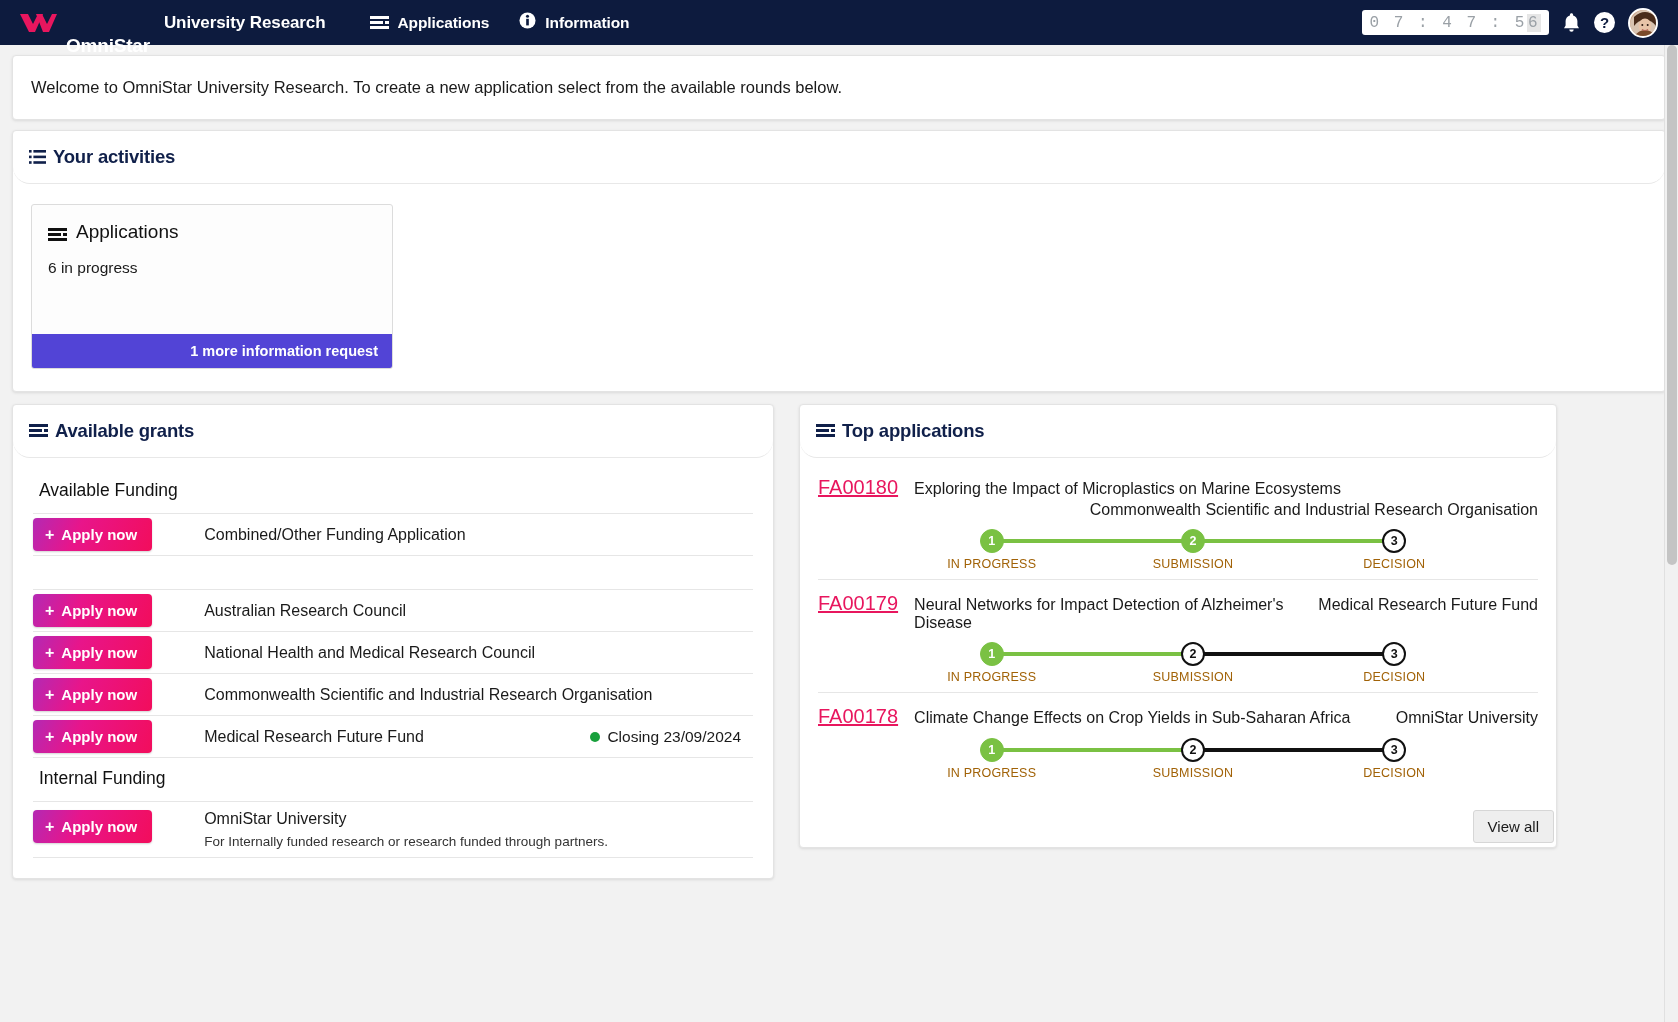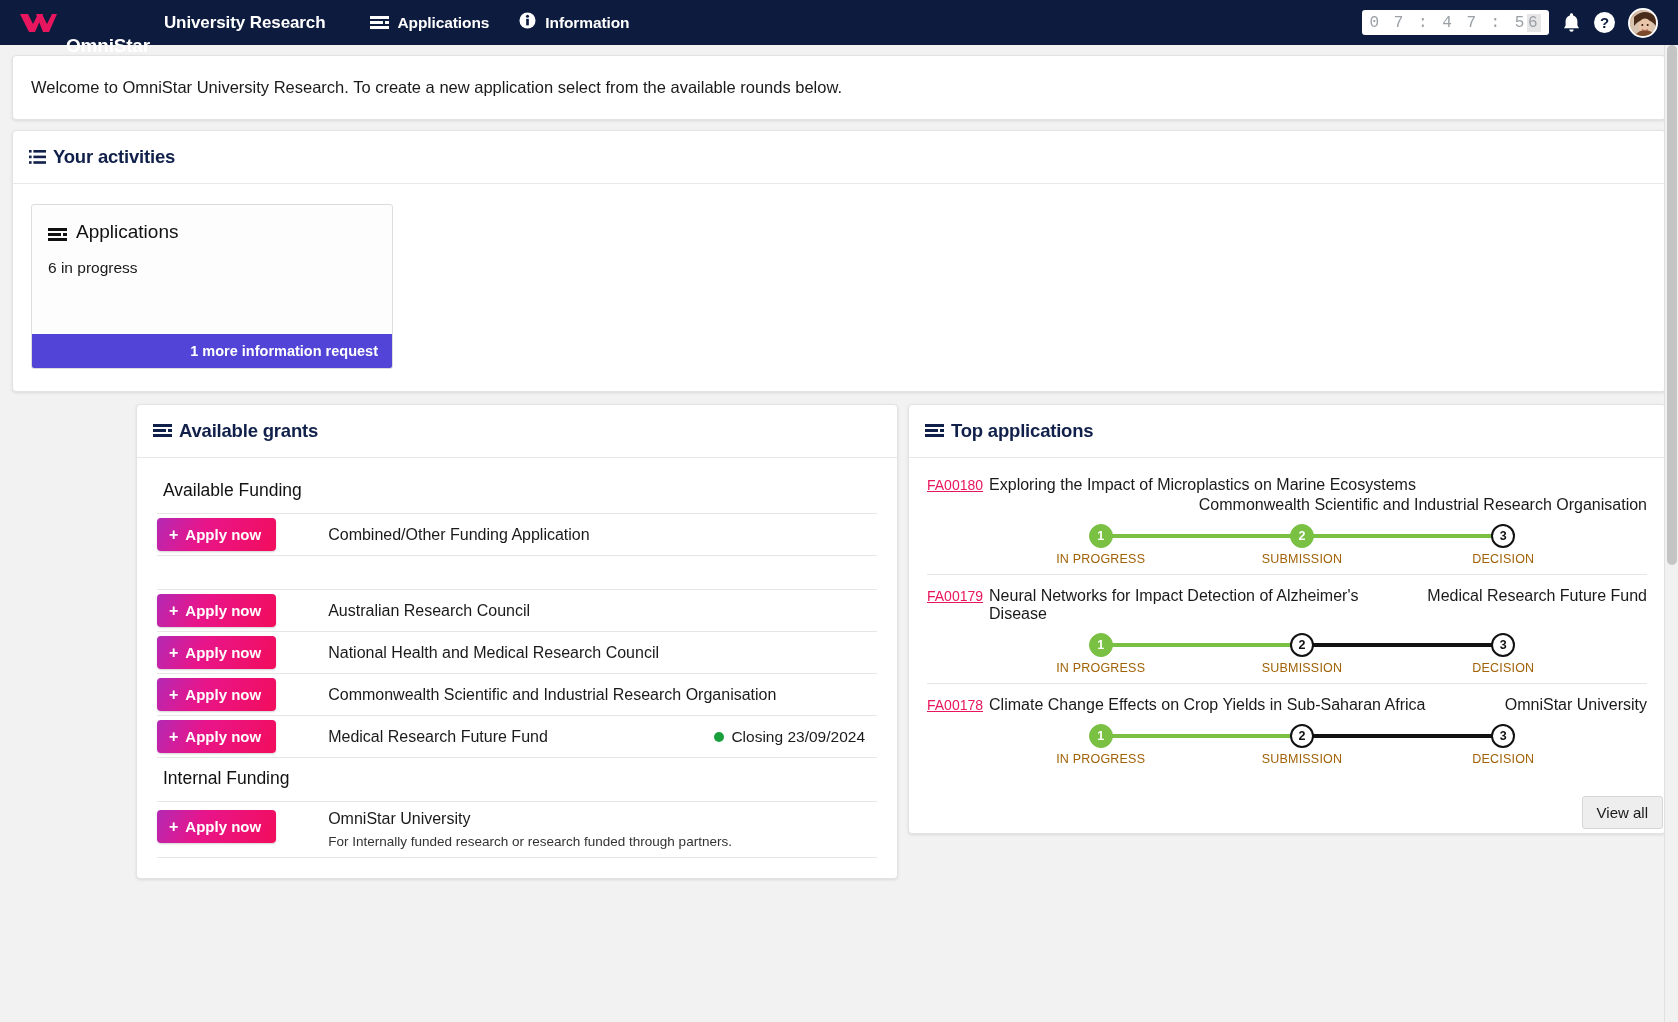--- a/index.html
+++ b/index.html
@@ -71,21 +71,21 @@
   }
   .welcome {
     padding: 22px 18px;
     font-size: 16.5px;
     color: #1a1a1a;
     margin-bottom: 10px;
   }
   .card-head {
     padding: 15px 16px;
     border-bottom: 1px solid #e8e8e8;
-    display: flex; align-items: center; gap: 7px;
+    display: flex; align-items: center; gap: 7px; border-radius: 17px;
   }
   .card-title {
     color: #10204a; font-size: 18.5px; font-weight: 700; letter-spacing: -0.2px;
   }
 
   
   .list-icon { width: 17px; height: 15px; flex: 0 0 auto; }
   .bars-icon { width: 19px; height: 14px; flex: 0 0 auto; }
 
   
@@ -107,21 +107,21 @@
     background: #5244d6;
     color: #ffffff;
     font-size: 14.5px;
     font-weight: 700;
     text-align: right;
     padding: 9px 14px;
     cursor: pointer;
   }
 
   
-  .columns { display: flex; gap: 10px; margin-top: 12px; justify-content: flex-end; }
+  .columns { display: flex; gap: 25px; margin-top: 12px; }
   .col-left { width: 762px; flex: 0 0 762px; align-self: flex-start; }
   .col-right { width: 758px; flex: 0 0 758px; align-self: flex-start; }
 
   
   .grants-body { padding: 12px 20px 20px 20px; }
   .group-title {
     font-size: 17.5px; color: #111111; padding: 10px 0 12px 6px;
     border-bottom: 1px solid #e6e6e6;
   }
   .grant-row {
@@ -157,21 +157,21 @@
     flex: 0 0 auto;
   }
 
   
   .apps-body { padding: 6px 18px 14px 18px; }
   .app-row { border-bottom: 1px solid #e6e6e6; padding: 12px 0 6px 0; }
   .app-row:last-of-type { border-bottom: none; }
   .app-head { display: flex; align-items: baseline; font-size: 16px; }
   .app-id {
     color: #e8165e; text-decoration: underline; cursor: pointer;
-    font-size: 14px; margin-right: 6px; white-space: nowrap;
+    font-size: 20px; margin-right: 16px; white-space: nowrap;
   }
   .app-title { color: #1a1a1a; }
   .app-org { margin-left: auto; color: #1a1a1a; padding-left: 16px; white-space: nowrap;}
   .app-org.wrapped { display: block; text-align: right; margin-top: 2px; }
 
   .stepper { position: relative; height: 46px; margin: 8px 40px 0 70px; }
   .step-line {
     position: absolute; top: 12px; height: 4px; border-radius: 2px;
   }
   .step-node {

